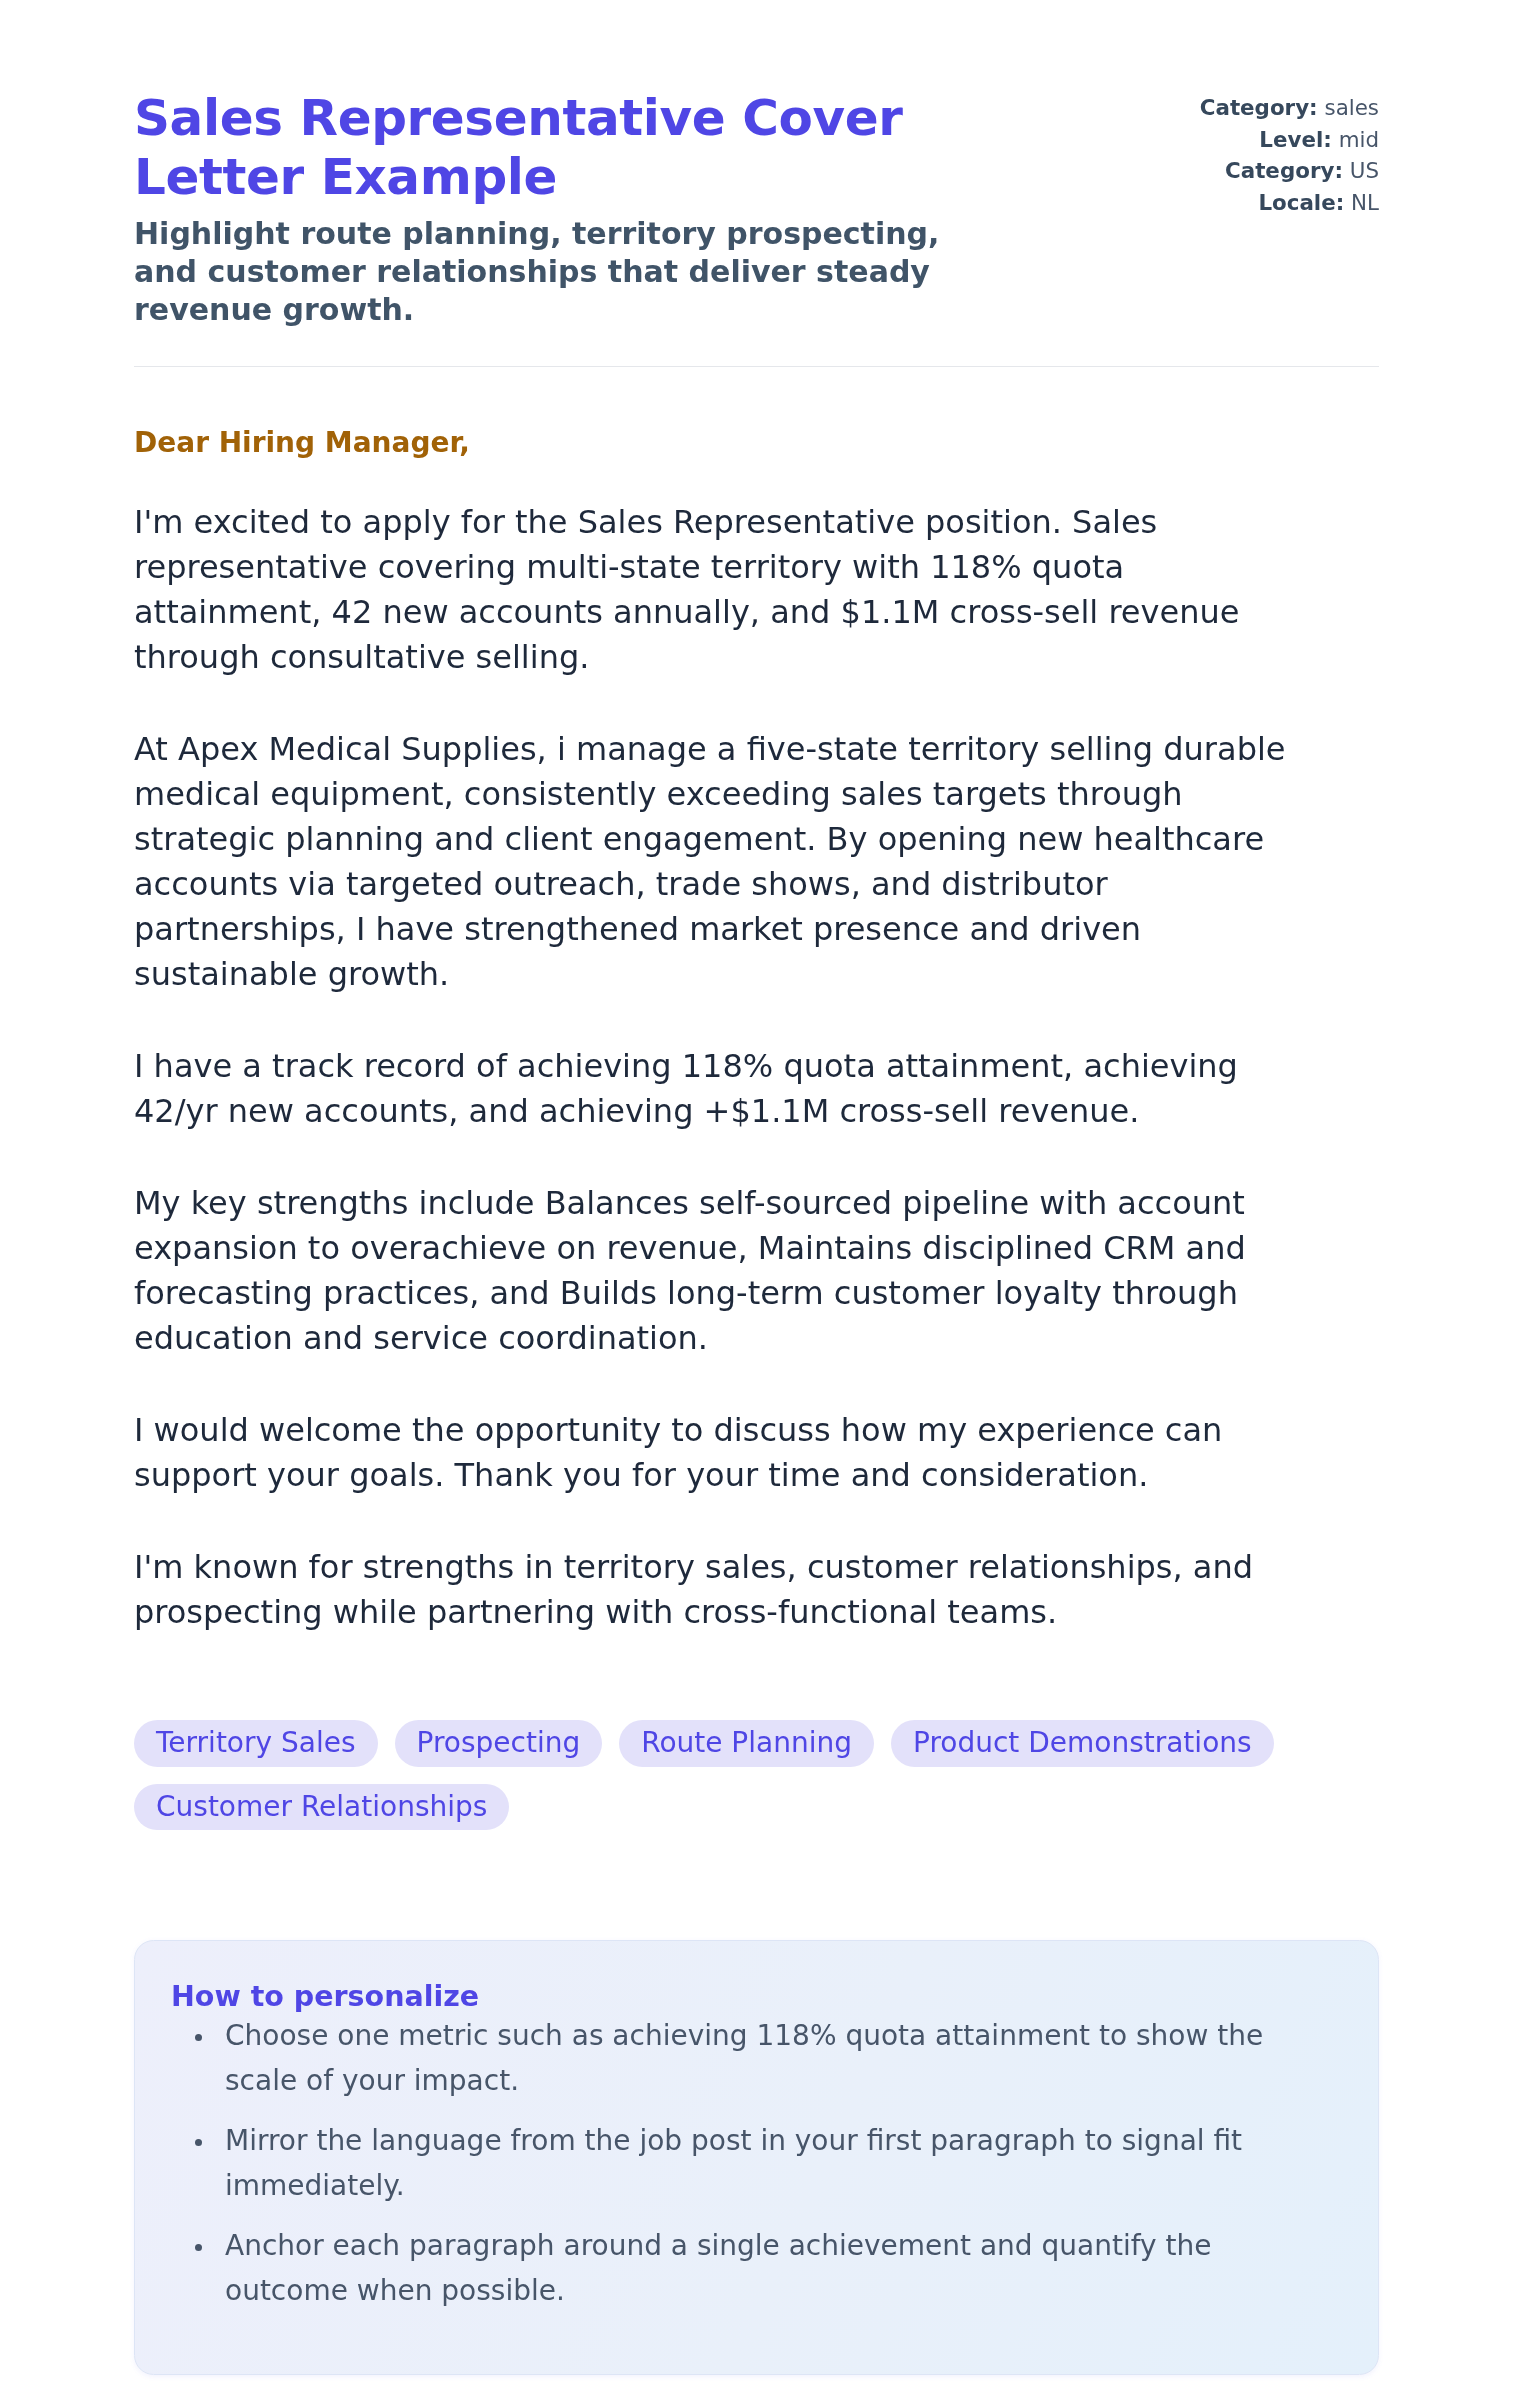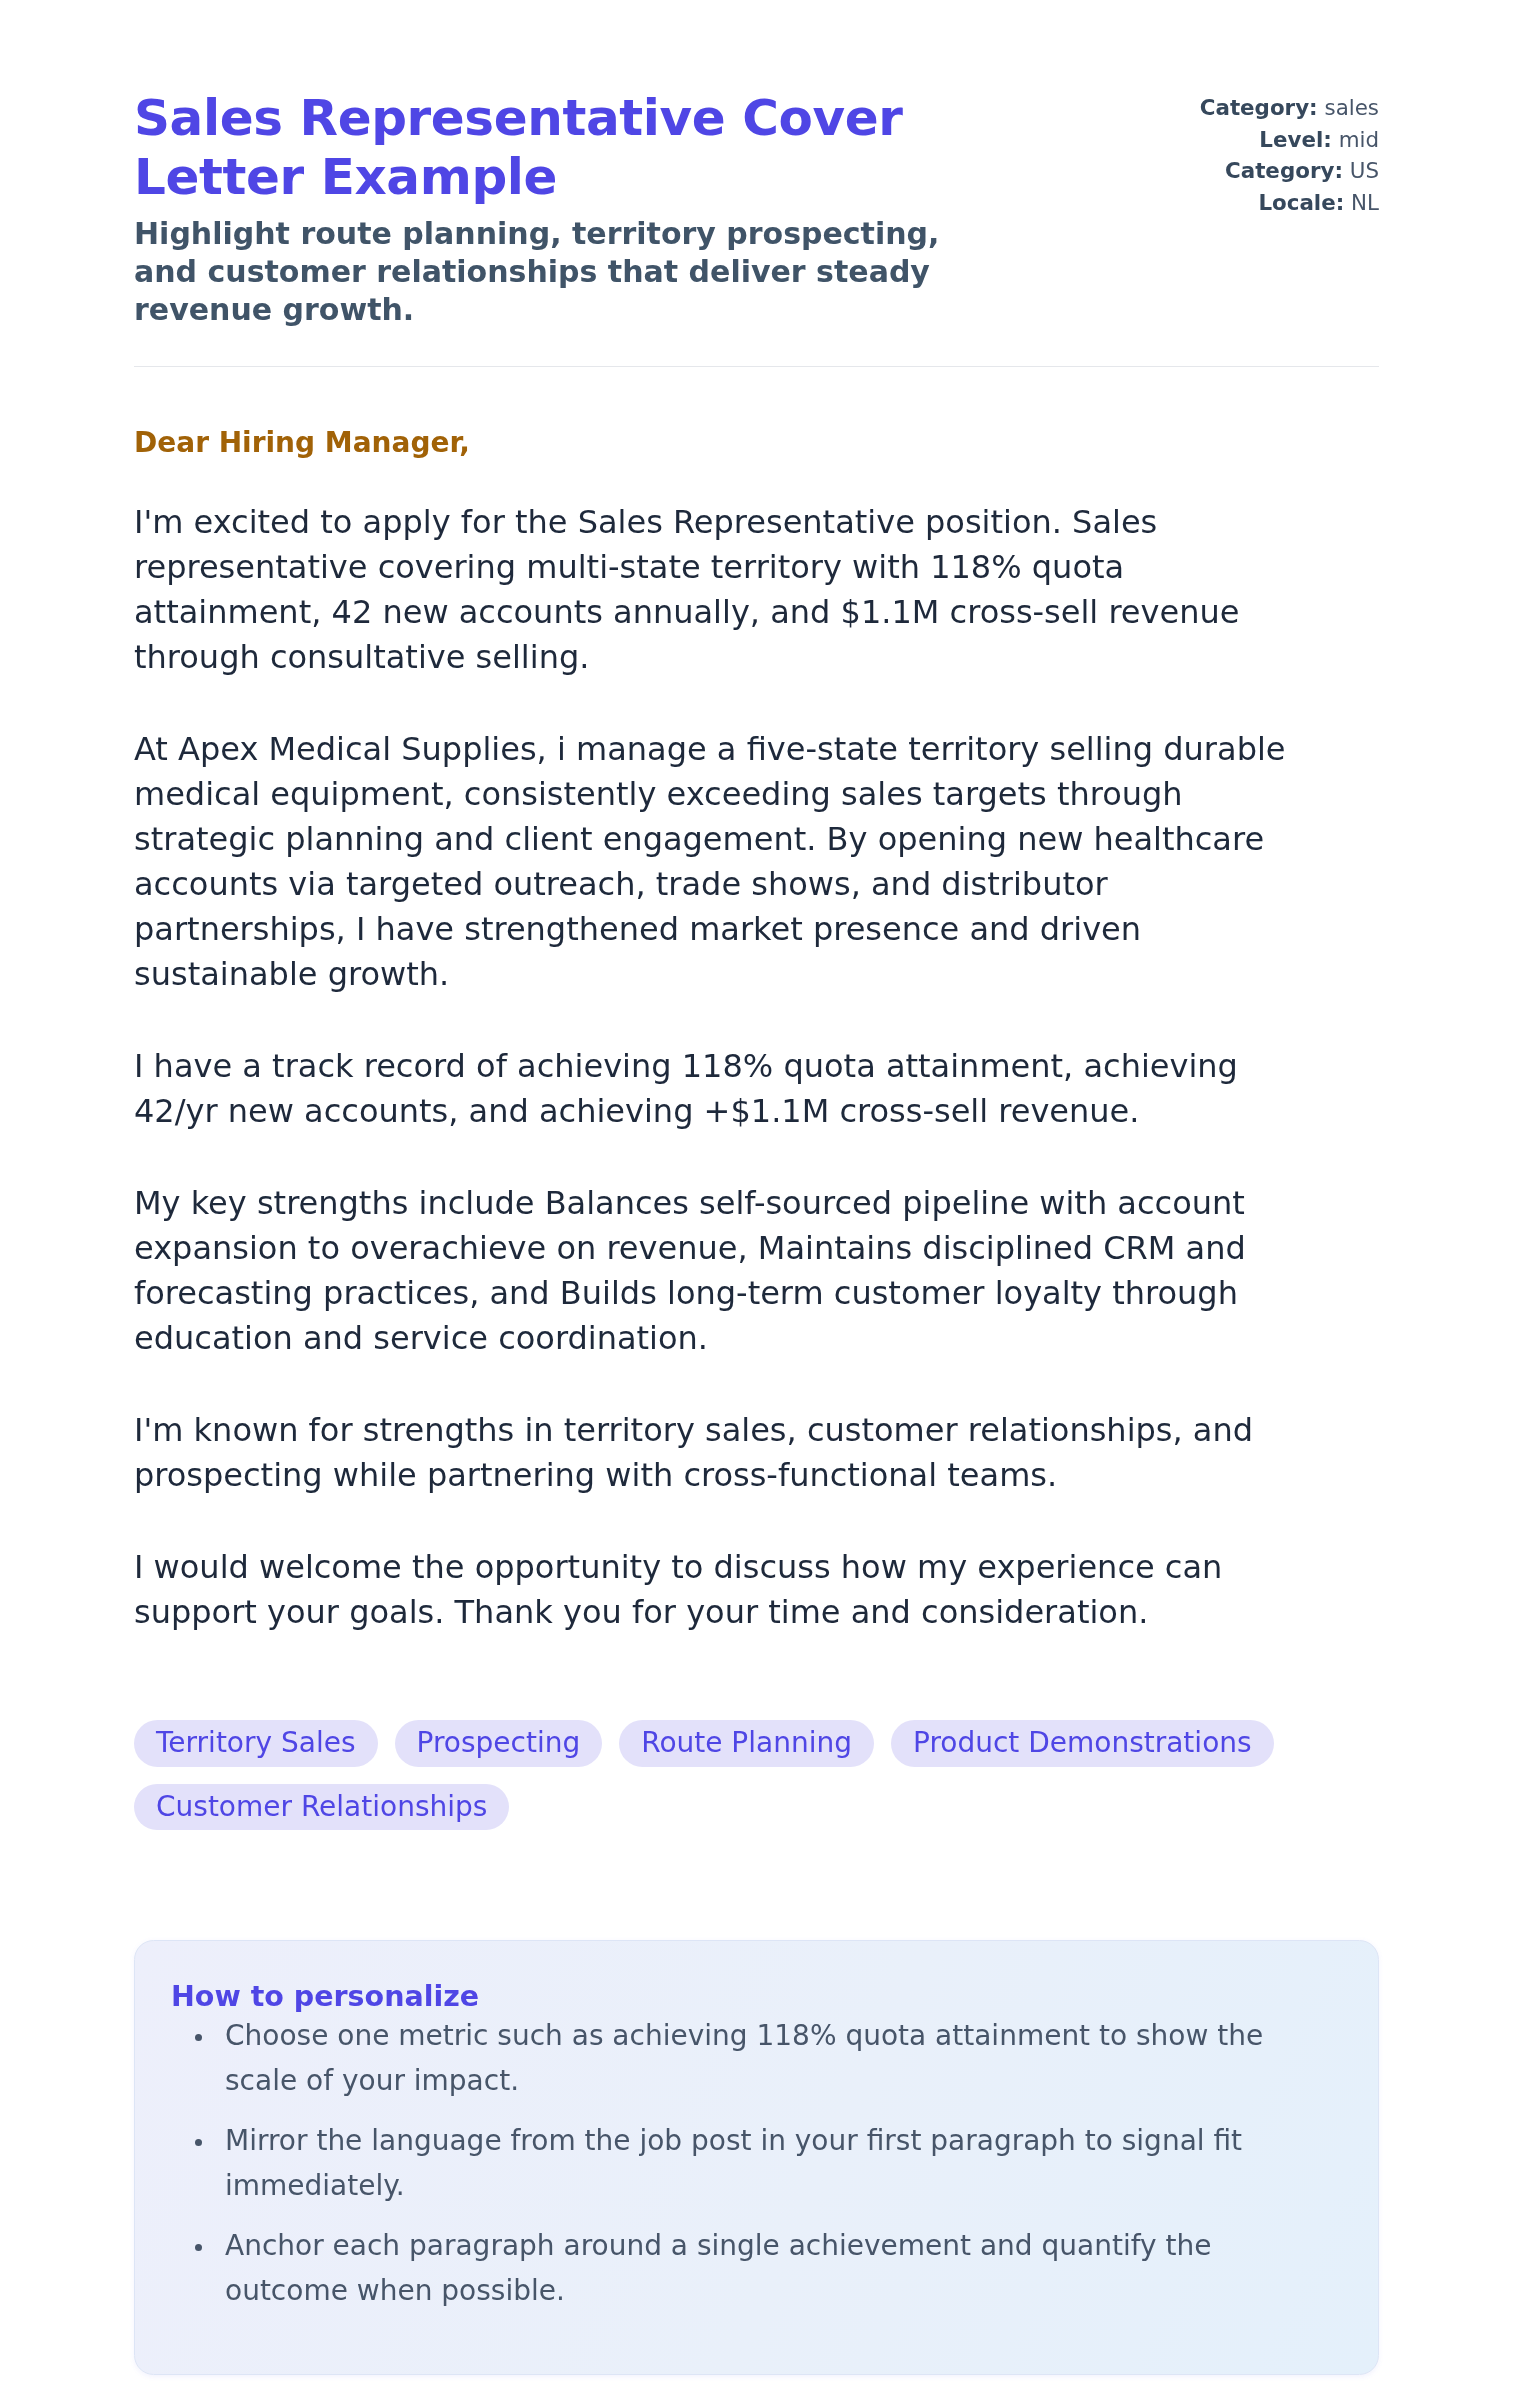--- a/index.html
+++ b/index.html
@@ -163,22 +163,22 @@
 
   <hr class="divider">
 
   <div class="greeting">Dear Hiring Manager,</div>
 
   <div class="letter-body">
     <p>I'm excited to apply for the Sales Representative position. Sales representative covering multi-state territory with 118% quota attainment, 42 new accounts annually, and $1.1M cross-sell revenue through consultative selling.</p>
     <p>At Apex Medical Supplies, i manage a five-state territory selling durable medical equipment, consistently exceeding sales targets through strategic planning and client engagement. By opening new healthcare accounts via targeted outreach, trade shows, and distributor partnerships, I have strengthened market presence and driven sustainable growth.</p>
     <p>I have a track record of achieving 118% quota attainment, achieving 42/yr new accounts, and achieving +$1.1M cross-sell revenue.</p>
     <p>My key strengths include Balances self-sourced pipeline with account expansion to overachieve on revenue, Maintains disciplined CRM and forecasting practices, and Builds long-term customer loyalty through education and service coordination.</p>
+    <p>I would welcome the opportunity to discuss how my experience can support your goals. Thank you for your time and consideration.</p>
     <p>I'm known for strengths in territory sales, customer relationships, and prospecting while partnering with cross-functional teams.</p>
-    <p>I would welcome the opportunity to discuss how my experience can support your goals. Thank you for your time and consideration.</p>
   </div>
 
 
   <div class="tags">
     <span class="tag">Territory Sales</span>
     <span class="tag">Prospecting</span>
     <span class="tag">Route Planning</span>
     <span class="tag">Product Demonstrations</span>
     <span class="tag">Customer Relationships</span>
   </div>

